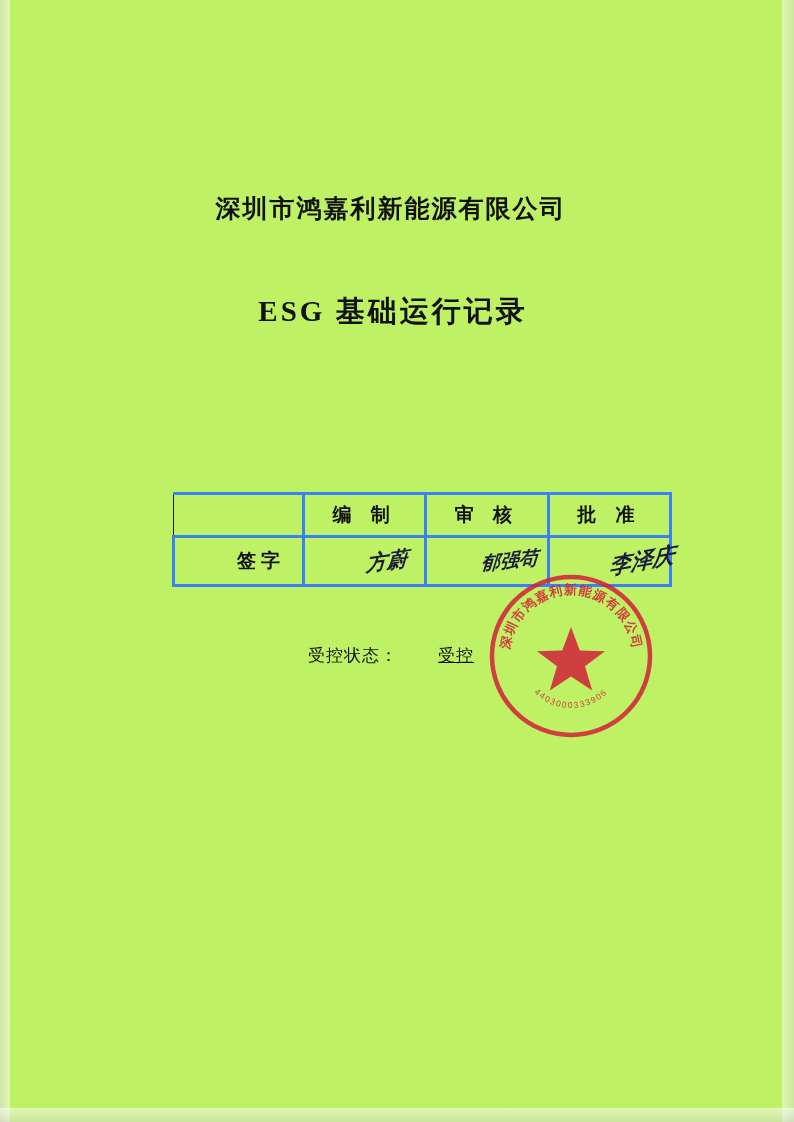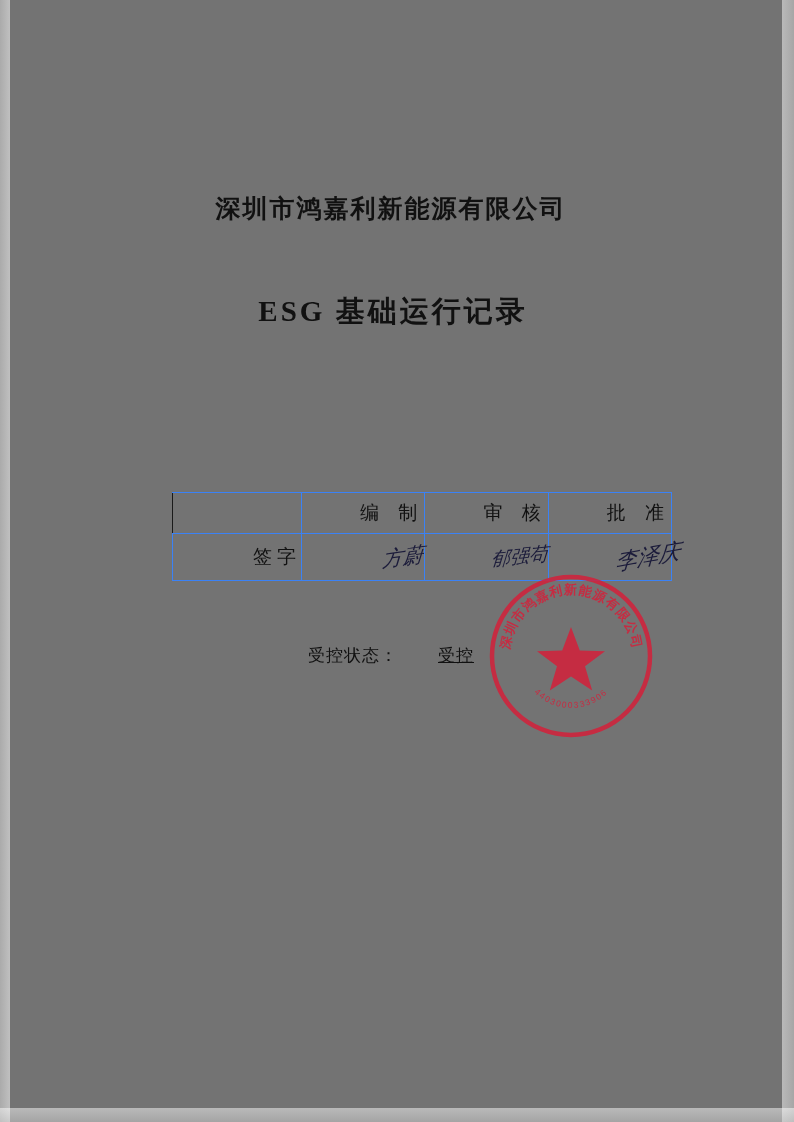--- a/index.html
+++ b/index.html
@@ -11,21 +11,21 @@
     height: 1122px;
     background: #ffffff;
     font-family: "Liberation Serif", "DejaVu Serif", serif;
     color: #111111;
     position: relative;
     overflow: hidden;
   }
   .page {
     position: absolute;
     inset: 0;
-    background: #737373;
+    background: #bef264;
   }
   
   .scan-edge-left {
     position: absolute;
     left: 0; top: 0;
     width: 10px; height: 100%;
     background: linear-gradient(to right, #d8d8d8, #ffffff);
     opacity: .55;
   }
   .scan-edge-right {
@@ -71,28 +71,29 @@
 
   .sign-table {
     position: absolute;
     left: 172px;
     top: 492px;
     width: 500px;
     border-collapse: collapse;
     table-layout: fixed;
   }
   .sign-table td {
-    border: 1px solid #3b82f6;
+    border: 3px solid #3b82f6;
     height: 40px;
-    text-align: right;
+    text-align: center;
     vertical-align: middle;
     font-size: 19px;
     letter-spacing: 5px;
     font-family: "Liberation Sans", "DejaVu Sans", sans-serif;
     padding: 0;
+    font-weight: bold;
   }
   .sign-table td.empty { border-left: 1px solid #1a1a1a; }
   .sign-table .col-label { width: 128px; }
   .sign-table .hdr { font-size: 19px; letter-spacing: 7px; }
   .sign-table .name-cell { letter-spacing: 2px; }
   .sign-table .sig-row td { height: 46px; padding-left: 45px; }
 
   .signature {
     font-family: "Liberation Serif", "DejaVu Serif", serif;
     font-style: italic;

